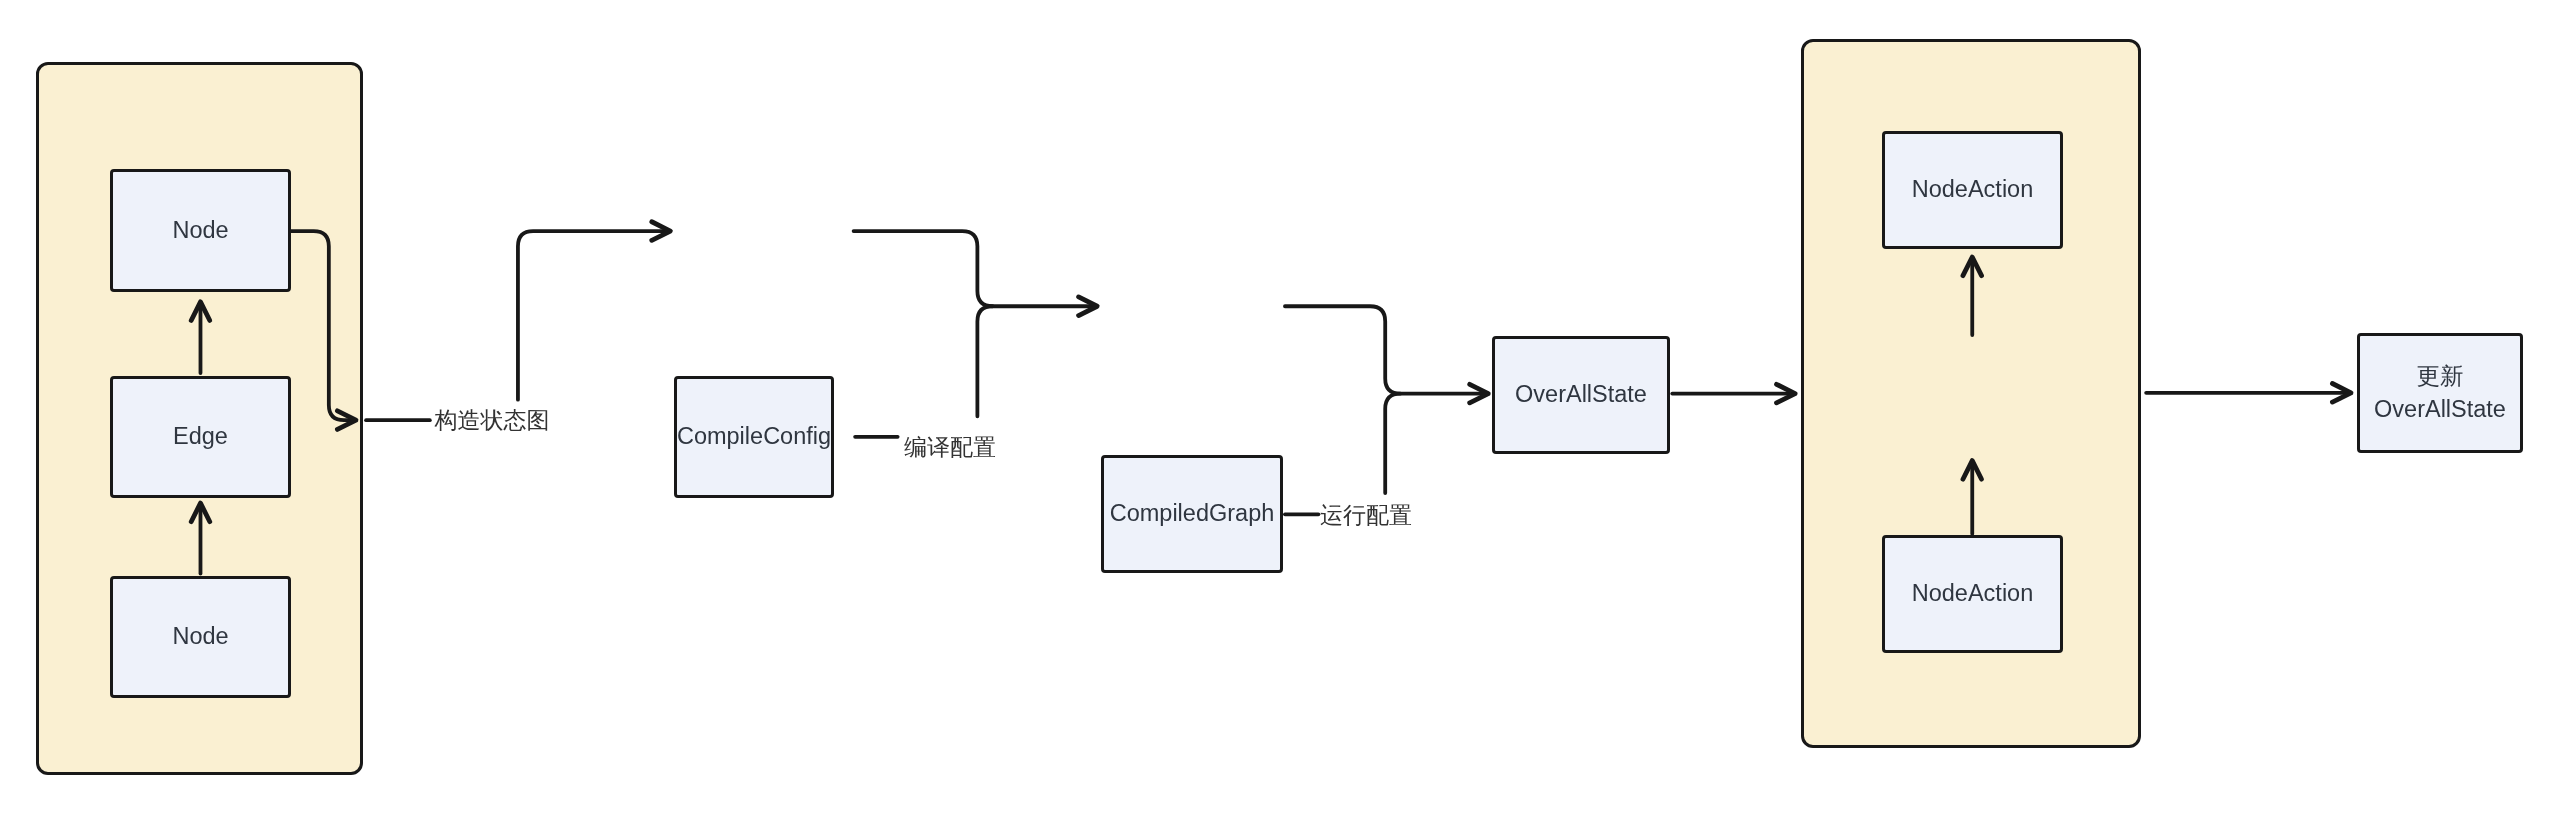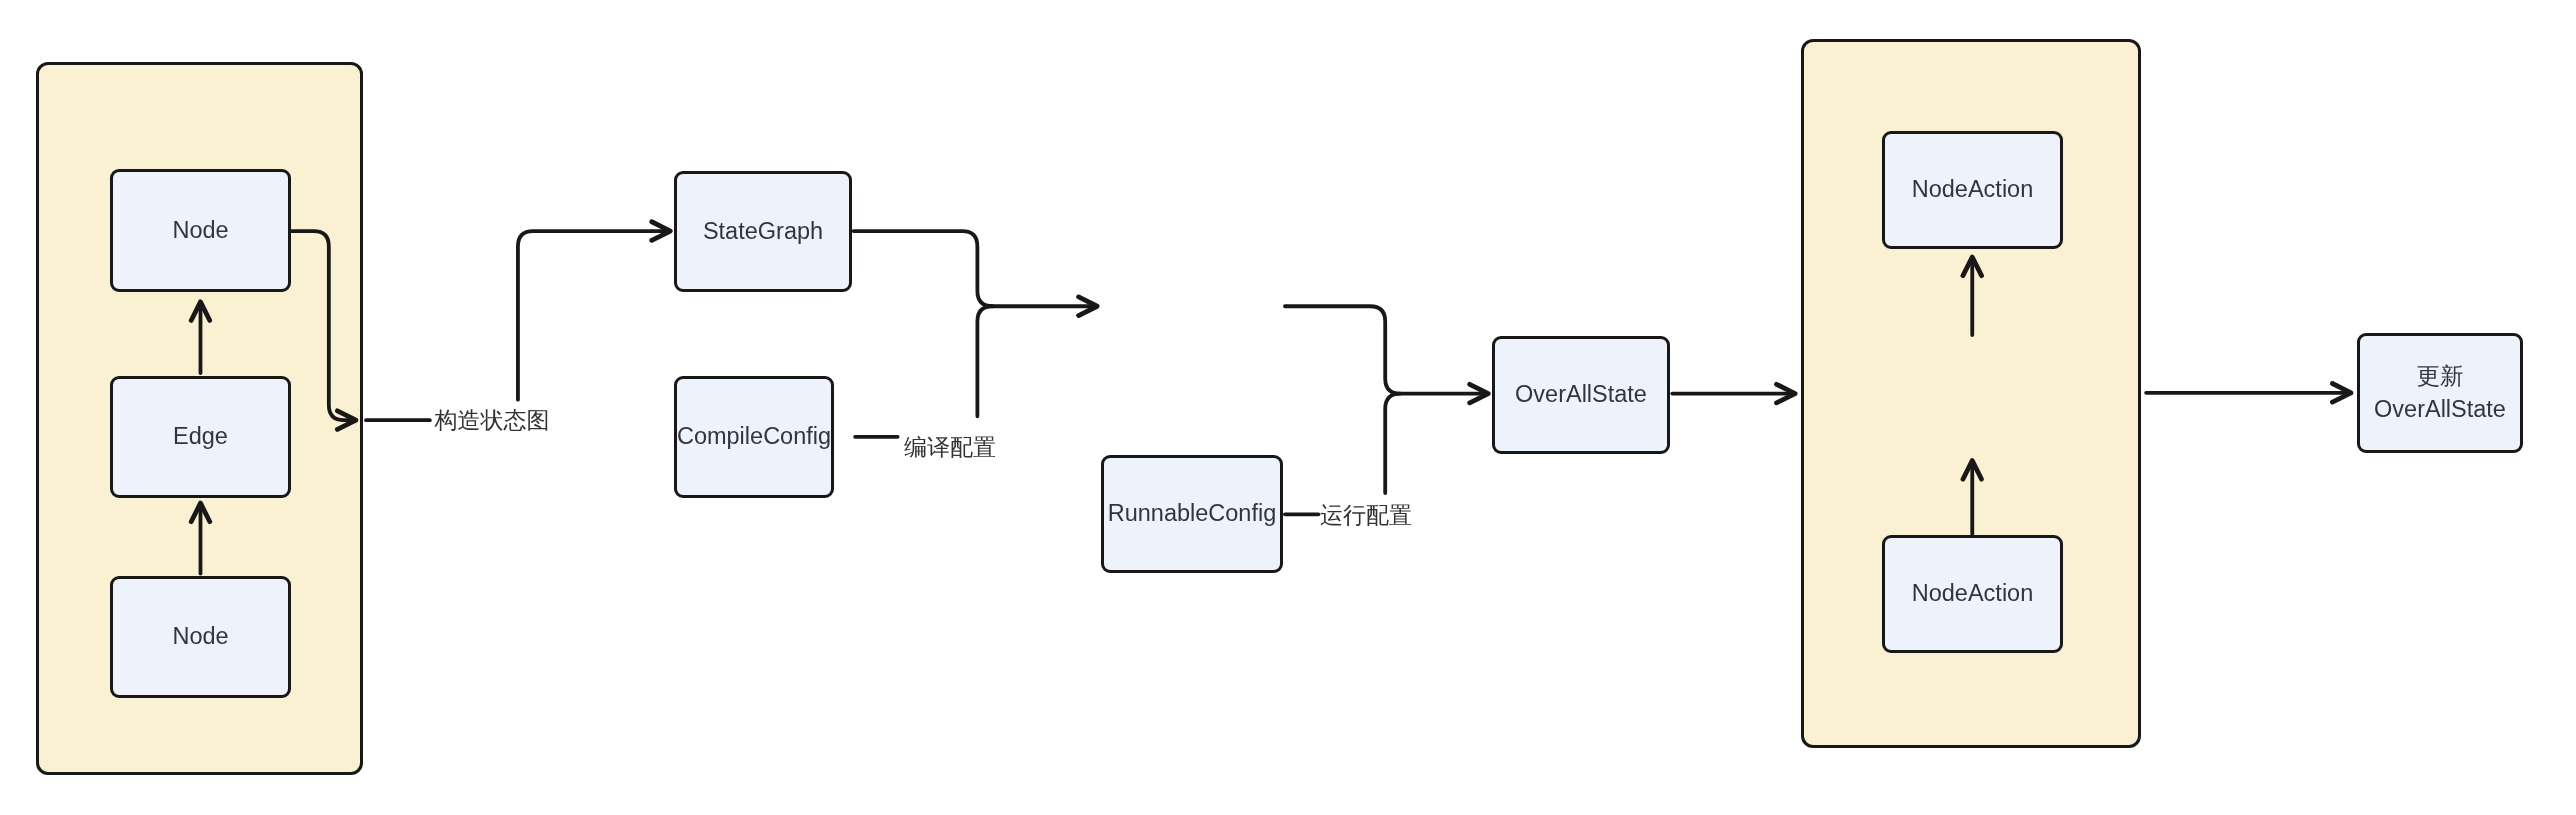--- a/index.html
+++ b/index.html
@@ -16,21 +16,21 @@
     box-sizing:border-box;
     background:#faf0d2;
     border:3px solid #181818;
     border-radius:12px;
   }
   .node{
     position:absolute;
     box-sizing:border-box;
     background:#eef2fa;
     border:3px solid #181818;
-    border-radius:9px;
+    border-radius:4px;
     display:flex;align-items:center;justify-content:center;
     flex-direction:column;
     color:#2f3640;
     font-size:23.5px;
     line-height:1.42;
     text-align:center;
   }
   .edge-label{
     position:absolute;
     display:flex;align-items:center;justify-content:center;
@@ -82,28 +82,25 @@
   <div class="node" style="left:110px;top:169px;width:181px;height:123px">
     <span>Node</span>
   </div>
   <div class="node" style="left:110px;top:376px;width:181px;height:122px">
     <span>Edge</span>
   </div>
   <div class="node" style="left:110px;top:576px;width:181px;height:122px">
     <span>Node</span>
   </div>
 
-  <div class="node" style="left:674px;top:171px;width:178px;height:121px">
-    <span>StateGraph</span>
-  </div>
   <div class="node" style="left:674px;top:376px;width:160px;height:122px">
     <span>CompileConfig</span>
   </div>
   <div class="node" style="left:1101px;top:455px;width:182px;height:118px">
-    <span>RunnableConfig</span>
+    <span>CompiledGraph</span>
   </div>
   <div class="node" style="left:1492px;top:336px;width:178px;height:118px">
     <span>OverAllState</span>
   </div>
 
   <div class="node" style="left:1882px;top:131px;width:181px;height:118px">
     <span>NodeAction</span>
   </div>
   <div class="node" style="left:1882px;top:535px;width:181px;height:118px">
     <span>NodeAction</span>

